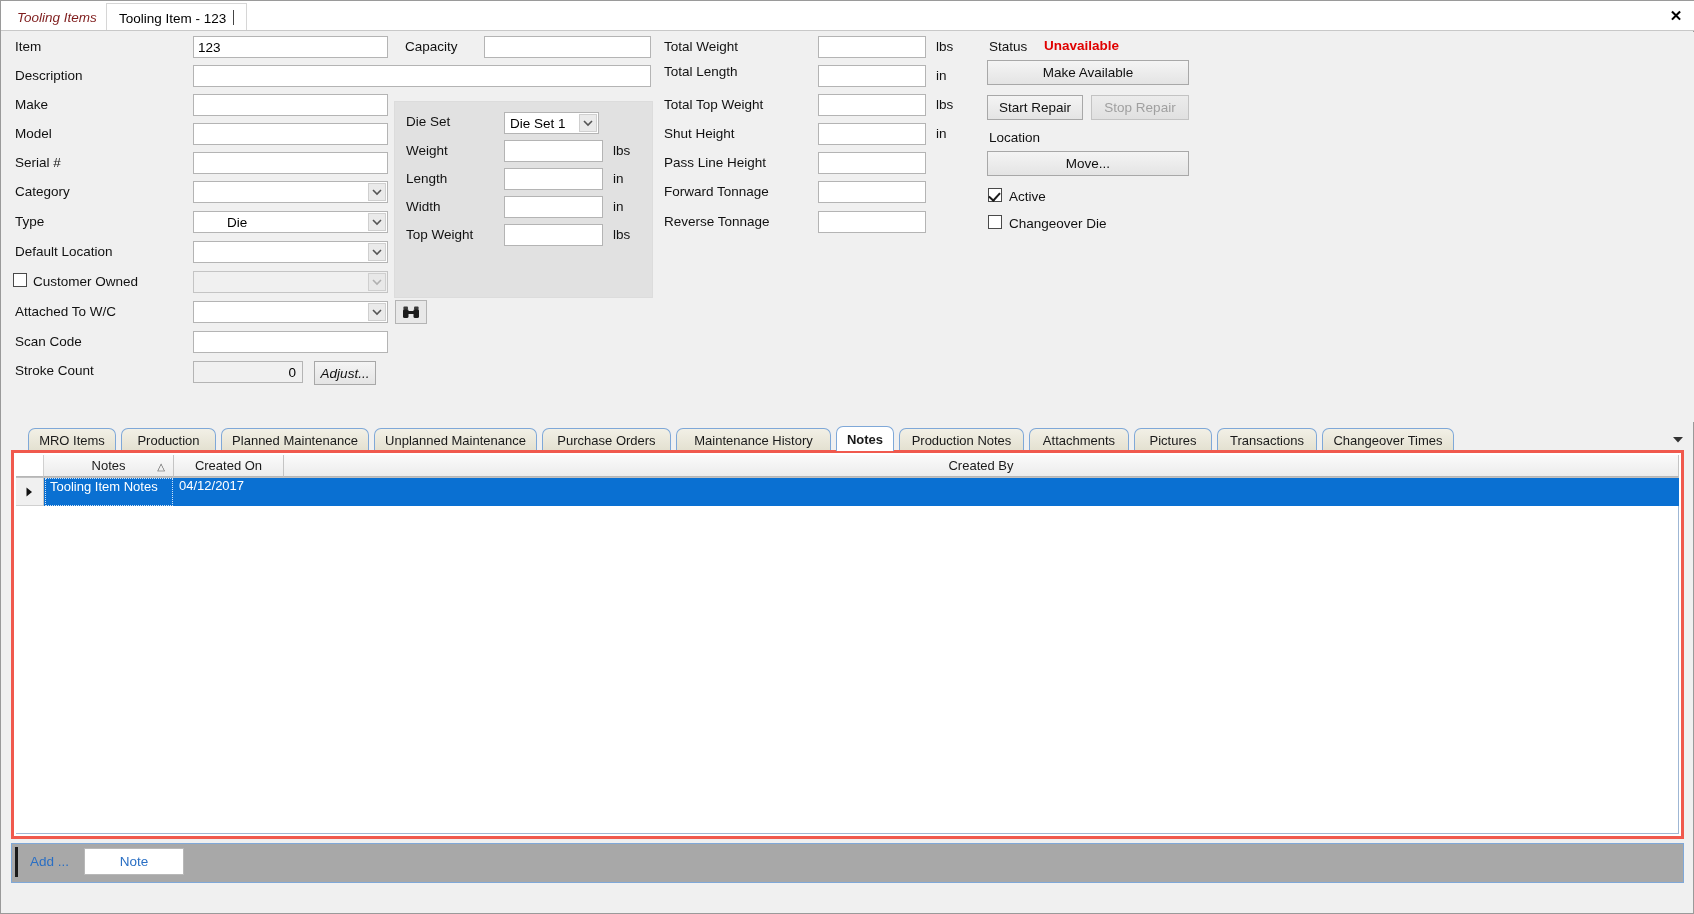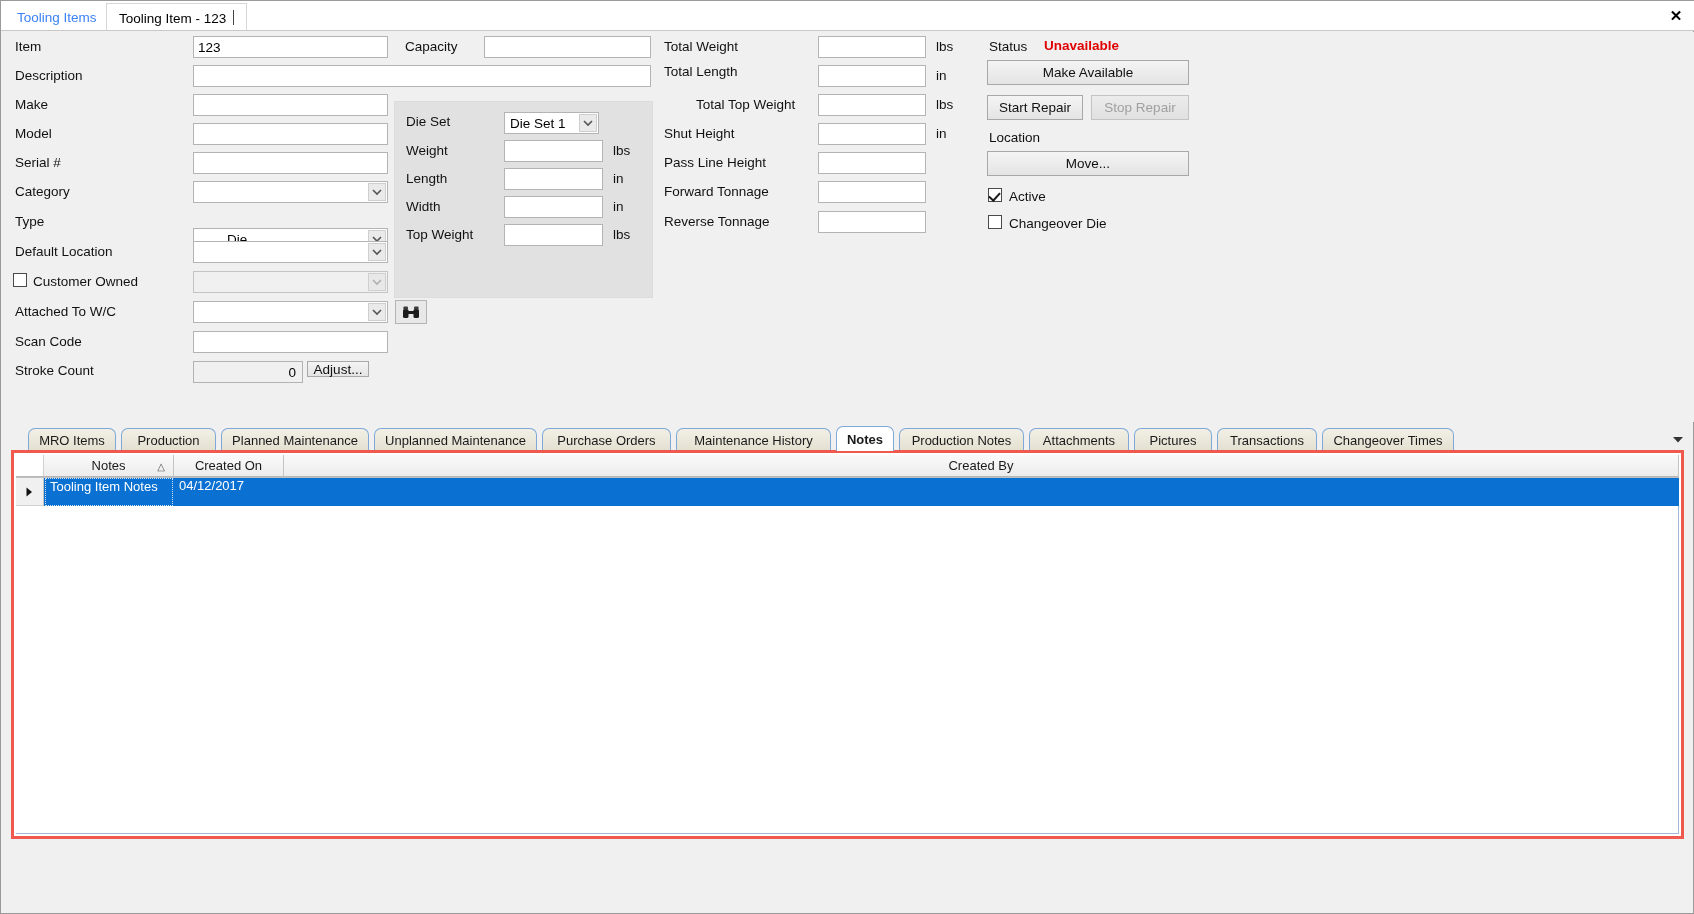--- a/index.html
+++ b/index.html
@@ -27,21 +27,21 @@
     border-bottom: 1px solid #c8c8c8;
   }
   .wintab {
     position: absolute; top: 2px; height: 27px;
     padding: 5px 12px 0 12px;
     font-size: 13.5px;
     color: #333;
     line-height: 20px;
     white-space: nowrap;
   }
-  .wintab.inactive { left: 4px; color: #3b82f6; }
+  .wintab.inactive { left: 4px; color: #7f1d1d; font-style: italic; }
   .wintab.active {
     left: 105px;
     background: #ffffff;
     border-left: 1px solid #d6d6d6;
     border-right: 1px solid #d6d6d6;
     border-top: 1px solid #d6d6d6;
     color: #000;
   }
   .caret-bar {
     display: inline-block;
@@ -318,21 +318,21 @@
     <div class="tb" style="left:192px; top:120px;width:195px;"></div>
 
     <div class="cb" style="left:192px; top:149px; width:195px;">
       <span></span>
       <span class="arw">
         <svg width="10" height="7" viewBox="0 0 10 7">
             <path d="M1 1 L5 5 L9 1" stroke="#555" stroke-width="1.6" fill="none"></path>
           </svg>
       </span>
     </div>
-    <div class="cb" style="left:192px; top:196px; width:195px;padding-left:33px;">
+    <div class="cb" style="left:192px; top:179px; width:195px;padding-left:33px;">
       <span>Die</span>
       <span class="arw">
         <svg width="10" height="7" viewBox="0 0 10 7">
             <path d="M1 1 L5 5 L9 1" stroke="#555" stroke-width="1.6" fill="none"></path>
           </svg>
       </span>
     </div>
     <div class="cb" style="left:192px; top:209px; width:195px;">
       <span></span>
       <span class="arw">
@@ -375,21 +375,21 @@
         <rect x="11.5" y="3" width="5.5" height="9" rx="1.6" fill="#1c1c1c"></rect>
         <rect x="6" y="5" width="6" height="3" fill="#1c1c1c"></rect>
         <rect x="1.4" y="0.6" width="4.6" height="3" rx="1" fill="#3b3b3b"></rect>
         <rect x="12" y="0.6" width="4.6" height="3" rx="1" fill="#3b3b3b"></rect>
       </svg>
     </div>
 
     <div class="tb" style="left:192px; top:299px; width:195px;"></div>
 
     <div class="tb num readonly" style="left:192px; top:329px; width:110px;">0</div>
-    <div class="btn" style="left:306px; top:329px; width:62px; height:16px;">
+    <div class="btn" style="left:313px; top:329px; width:62px; height:24px;font-style:italic;">
       <span>Adjust...</span>
     </div>
 
     <div class="panel" style="left:393px; top:69px; width:259px; height:197px;"></div>
 
     <div class="lbl" style="left:405px; top:82px;">Die Set</div>
     <div class="lbl" style="left:405px; top:111px;">Weight</div>
     <div class="lbl" style="left:405px; top:139px;">Length</div>
     <div class="lbl" style="left:405px; top:167px;">Width</div>
     <div class="lbl" style="left:405px; top:195px;">Top Weight</div>
@@ -410,21 +410,21 @@
     <div class="unit" style="left:612px; top:111px;">lbs</div>
     <div class="unit" style="left:612px; top:139px;">in</div>
     <div class="unit" style="left:612px; top:167px;">in</div>
     <div class="unit" style="left:612px; top:195px;">lbs</div>
 
     <div class="lbl" style="left:404px; top:7px;">Capacity</div>
     <div class="tb" style="left:483px; top:4px; width:167px;"></div>
 
     <div class="lbl" style="left:663px; top:7px;">Total Weight</div>
     <div class="lbl" style="left:663px; top:32px;">Total Length</div>
-    <div class="lbl" style="left:695px; top:65px;">Total Top Weight</div>
+    <div class="lbl" style="left:663px; top:65px;">Total Top Weight</div>
     <div class="lbl" style="left:663px; top:94px;">Shut Height</div>
     <div class="lbl" style="left:663px; top:123px;">Pass Line Height</div>
     <div class="lbl" style="left:663px; top:152px;">Forward Tonnage</div>
     <div class="lbl" style="left:663px; top:182px;">Reverse Tonnage</div>
 
     <div class="tb" style="left:817px; top:4px;   width:108px;"></div>
     <div class="tb" style="left:817px; top:33px;  width:108px;"></div>
     <div class="tb" style="left:817px; top:62px;  width:108px;"></div>
     <div class="tb" style="left:817px; top:91px;  width:108px;"></div>
     <div class="tb" style="left:817px; top:120px; width:108px;"></div>
@@ -528,14 +528,21 @@
               <path d="M0.5 0.5 L6 5 L0.5 9.5 Z" fill="#111"></path>
             </svg>
         </div>
         <div class="gcell focused" style="left:29px;  width:128px;">Tooling Item Notes</div>
         <div class="gcell" style="left:159px; width:108px;">04/12/2017</div>
       </div>
 
     </div>
   </div>
 
+  <div class="footer">
+    <div class="footer-bar"></div>
+    <div class="addlink">Add ...</div>
+    <div class="notebtn">
+      <span>Note</span>
+    </div>
+  </div>
 
 </div>
 
 </body></html>

